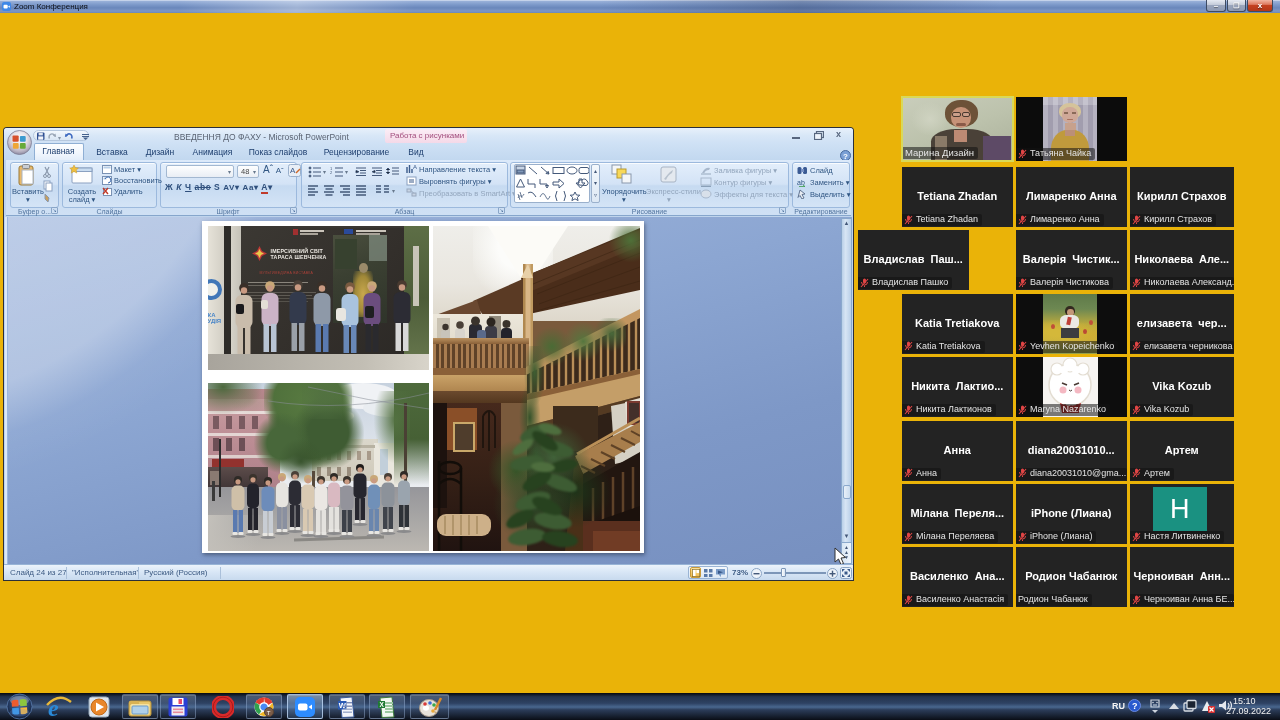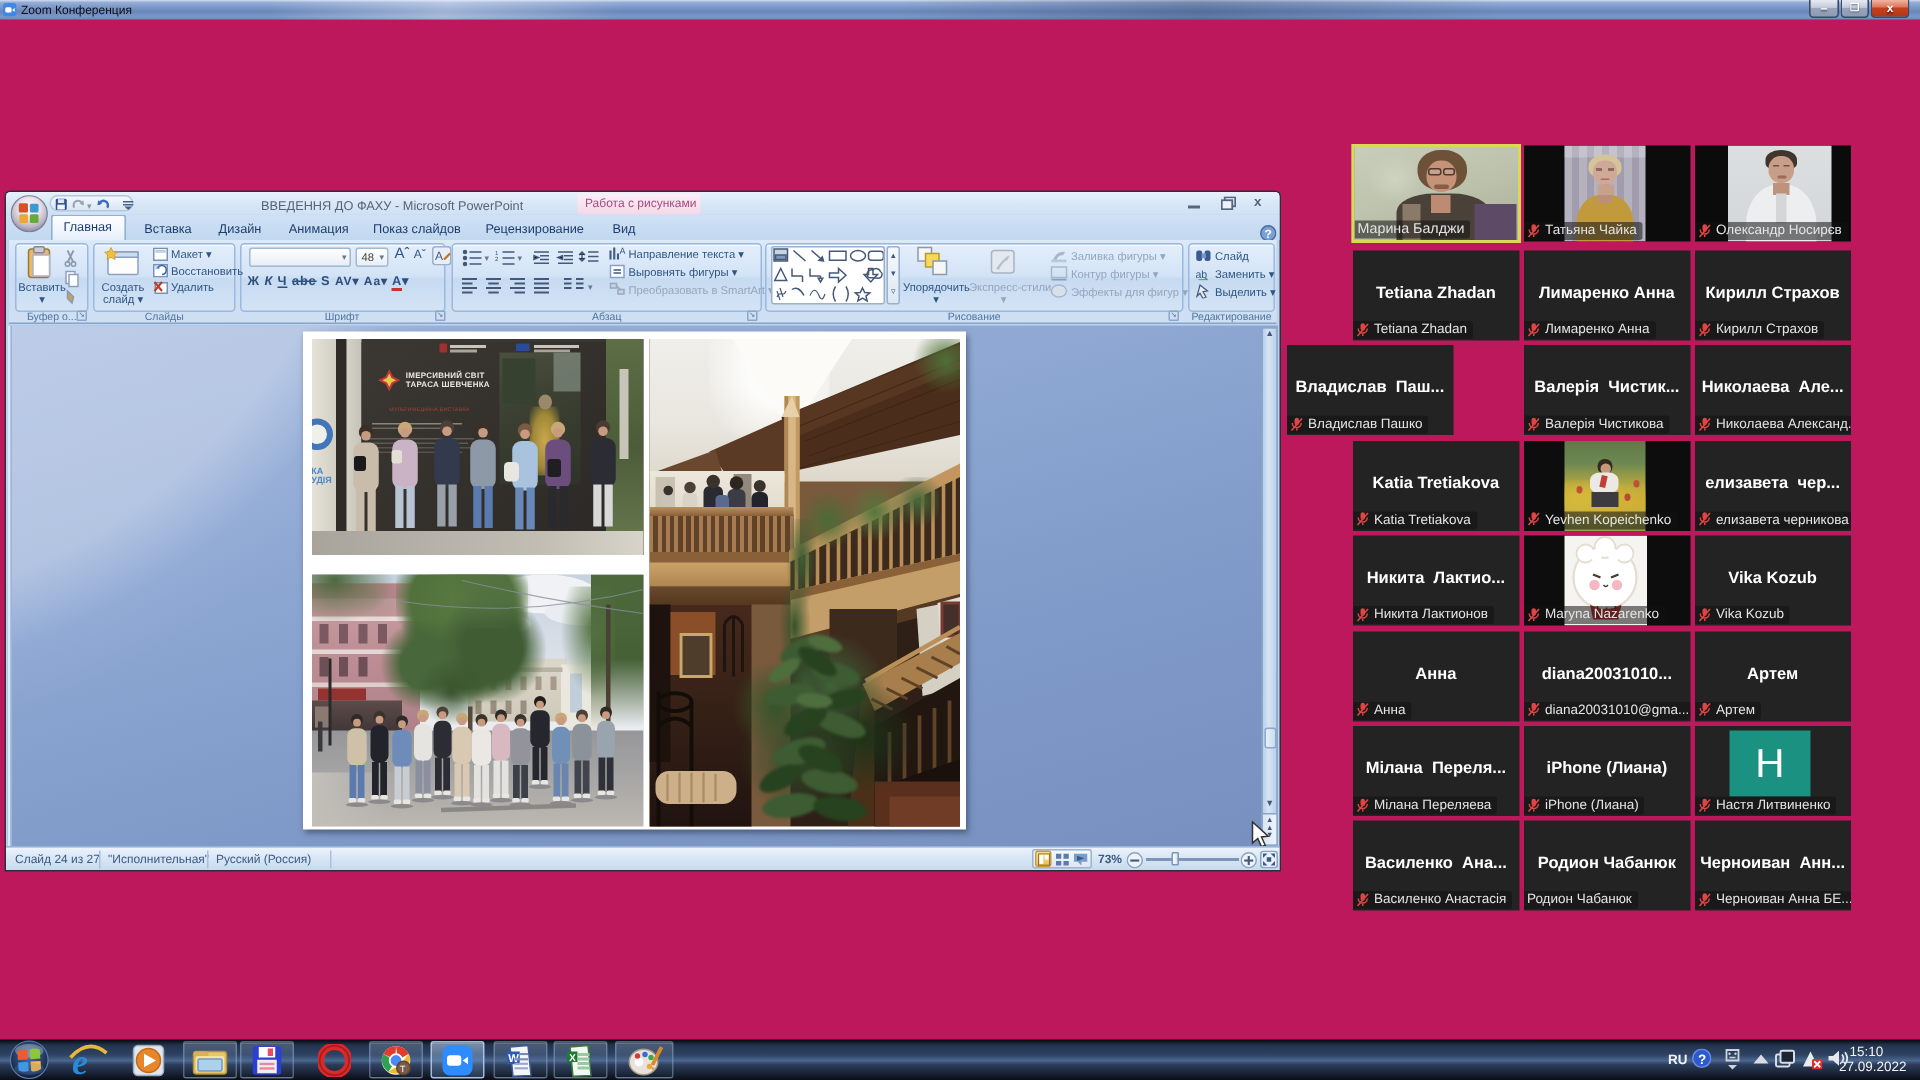--- a/index.html
+++ b/index.html
@@ -1,18 +1,18 @@
 <!DOCTYPE html>
 <html><head><meta charset="utf-8">
 <style>
 *{margin:0;padding:0;box-sizing:border-box}
 html,body{width:1280px;height:720px;overflow:hidden;background:#1b1b1b;
  font-family:"Liberation Sans",sans-serif;}
 .abs{position:absolute}
-#page{position:relative;width:1280px;height:720px;background:#be185d}
+#page{position:relative;width:1280px;height:720px;background:#eab308}
 
 #wtitle{left:0;top:0;width:1280px;height:13px;
  background:linear-gradient(180deg,#a2b8de 0%,#7e9aca 35%,#6a87bb 60%,#7d97c6 85%,#6c88b8 100%);
  box-shadow:inset 0 1px 0 rgba(255,255,255,.4);}
 #wtitle .streak1{left:180px;top:0;width:260px;height:13px;background:linear-gradient(100deg,rgba(255,255,255,0) 0%,rgba(255,255,255,.35) 45%,rgba(255,255,255,0) 90%)}
 #wtitle .streak2{left:600px;top:0;width:400px;height:13px;background:linear-gradient(100deg,rgba(20,30,60,0) 0%,rgba(20,30,60,.25) 50%,rgba(20,30,60,0) 100%)}
 #wtitle .ztxt{left:14px;top:2px;font-size:8px;color:#0b0e14;line-height:10px;letter-spacing:0}
 .wbtn{top:0;height:12px;border:1px solid #3c4a62;border-top:none;border-radius:0 0 3px 3px;
  background:linear-gradient(180deg,#e6eaf2 0%,#c3cad8 45%,#9aa5bc 50%,#8e9ab3 100%);color:#fff;text-align:center;font-size:8px;line-height:11px;font-weight:bold;text-shadow:0 1px 1px rgba(0,0,0,.5)}
 #btnclose{background:linear-gradient(180deg,#f0b5a2 0%,#dd7a5f 40%,#c3401f 50%,#b33818 100%)}
@@ -290,21 +290,21 @@
         </svg>
 <div class="rtxtg abs" style="left:708px;top:6px">Заливка фигуры ▾</div>
 <svg class="abs" style="left:694px;top:17px" width="12" height="10">
           <rect x="1" y="1" width="10" height="7" fill="none" stroke="#a8b8cc"></rect>
           <path d="M1 9.5 h10" stroke="#8aa0b8" stroke-width="1.5"></path>
         </svg>
 <div class="rtxtg abs" style="left:708px;top:18px">Контур фигуры ▾</div>
 <svg class="abs" style="left:694px;top:29px" width="12" height="10">
           <ellipse cx="6" cy="5" rx="5" ry="4" fill="#d8e0ea" stroke="#a8b8cc"></ellipse>
         </svg>
-<div class="rtxtg abs" style="left:708px;top:30px">Эффекты для фигур ▾</div>
+<div class="rtxtg abs" style="left:708px;top:30px">Эффекты для текста ▾</div>
 
 <svg class="abs" style="left:791px;top:5px" width="11" height="10">
           <rect x="0.5" y="2" width="4" height="7" rx="1.5" fill="#3a5a94"></rect>
           <rect x="6" y="2" width="4" height="7" rx="1.5" fill="#3a5a94"></rect>
           <rect x="4" y="4" width="3" height="3" fill="#7a92c4"></rect>
         </svg>
 <div class="rtxt abs" style="left:804px;top:6px">Слайд</div>
 <svg class="abs" style="left:791px;top:17px" width="11" height="10">
           <text x="0" y="8" font-size="7" fill="#2f5582">ab</text>
           <path d="M2 9.5 l6 0 M8 9.5 l-2 -1.5" stroke="#3a9a4a" stroke-width="0.8"></path>
@@ -783,21 +783,21 @@
   <div class="abs" style="left:48px;top:9px;width:20px;height:21px;border-radius:48%;background:#c69278"></div>
   <div class="abs" style="left:48.5px;top:14px;width:9px;height:4.5px;border-radius:2px;border:1.1px solid #4a3a30;background:rgba(220,200,190,.25)"></div>
   <div class="abs" style="left:59px;top:14px;width:8px;height:4.5px;border-radius:2px;border:1.1px solid #4a3a30;background:rgba(220,200,190,.25)"></div>
   <div class="abs" style="left:53px;top:25px;width:10px;height:2.5px;border-radius:2px;background:#8a5a48"></div>
   <div class="abs" style="left:28px;top:31px;width:62px;height:31px;border-radius:40% 40% 0 0;background:#4a4138"></div>
   <div class="abs" style="left:51px;top:32px;width:13px;height:12px;background:#bd8a74"></div>
   <div class="abs" style="left:80px;top:38px;width:28px;height:26px;background:#5d4a66"></div>
   <div class="abs" style="left:32px;top:38px;width:12px;height:24px;background:#8a7a68"></div>
  </div>
  <div class="lbl" style="font-size:9.5px">
-        <span>Марина Балджи</span>
+        <span>Марина Дизайн</span>
       </div>
 </div>
     <div class="tile" style="left:1016px;top:97px;width:110.5px;height:64px">
       <div class="abs" style="left:0;top:0;right:0;bottom:0;background:#0c0c0c"></div>
  <div class="abs" style="left:27px;top:0;width:54px;height:64px;background:repeating-linear-gradient(90deg,#b5b2c0 0 5px,#a19dae 5px 10px)">
   <div class="abs" style="left:0;top:0;width:54px;height:8px;background:rgba(255,255,255,.22)"></div>
   <div class="abs" style="left:16px;top:6px;width:22px;height:16px;border-radius:50% 50% 42% 42%;background:#d5c39a"></div>
   <div class="abs" style="left:19px;top:10px;width:16px;height:16px;border-radius:46%;background:#cfa898"></div>
   <div class="abs" style="left:21px;top:15px;width:4px;height:1.5px;background:#8a6a58"></div>
   <div class="abs" style="left:28.5px;top:15px;width:4px;height:1.5px;background:#8a6a58"></div>
@@ -807,42 +807,20 @@
   <div class="abs" style="left:22px;top:33px;width:10px;height:6px;background:#bb8f78"></div>
  </div>
  <div class="lbl">
         <svg class="micw" viewBox="0 0 9 10">
           <rect x="3" y="0.5" width="3" height="5" rx="1.5" fill="#e04545"></rect>
           <path d="M1.5 4 a3 3 0 0 0 6 0" fill="none" stroke="#e04545" stroke-width="1"></path>
           <line x1="4.5" y1="7.5" x2="4.5" y2="9" stroke="#e04545" stroke-width="1"></line>
           <line x1="1" y1="9" x2="8" y2="1" stroke="#e04545" stroke-width="1.1"></line>
         </svg>
         <span>Татьяна Чайка</span>
-      </div>
-    </div>
-<div class="tile" style="left:1130px;top:97px;width:103.5px;height:64px">
-      <div class="abs" style="left:0;top:0;right:0;bottom:0;background:#0b0b0b"></div>
- <div class="abs" style="left:22px;top:0;width:69px;height:64px;background:linear-gradient(180deg,#dcdfe0 0%,#d2d6d8 100%)">
-  <div class="abs" style="left:25px;top:3px;width:21px;height:13px;border-radius:50% 50% 30% 30%;background:#41362e"></div>
-  <div class="abs" style="left:27px;top:7px;width:17px;height:18px;border-radius:46%;background:#c79e88"></div>
-  <div class="abs" style="left:29.5px;top:12.5px;width:4px;height:1.6px;background:#6a5244"></div>
-  <div class="abs" style="left:37px;top:12.5px;width:4px;height:1.6px;background:#6a5244"></div>
-  <div class="abs" style="left:32.5px;top:20px;width:6px;height:1.8px;border-radius:1px;background:#9a6a56"></div>
-  <div class="abs" style="left:12px;top:26px;width:47px;height:38px;border-radius:45% 45% 0 0/70% 70% 0 0;background:#eceeef"></div>
-  <div class="abs" style="left:30px;top:25px;width:11px;height:8px;background:#bd937c"></div>
-  <div class="abs" style="left:32px;top:32px;width:7px;height:20px;background:#d4d6d8"></div>
- </div>
- <div class="lbl">
-        <svg class="micw" viewBox="0 0 9 10">
-          <rect x="3" y="0.5" width="3" height="5" rx="1.5" fill="#e04545"></rect>
-          <path d="M1.5 4 a3 3 0 0 0 6 0" fill="none" stroke="#e04545" stroke-width="1"></path>
-          <line x1="4.5" y1="7.5" x2="4.5" y2="9" stroke="#e04545" stroke-width="1"></line>
-          <line x1="1" y1="9" x2="8" y2="1" stroke="#e04545" stroke-width="1.1"></line>
-        </svg>
-        <span>Олександр Носирєв</span>
       </div>
     </div>
 <div class="tile" style="left:902px;top:167px;width:110.5px;height:60px">
       <div class="cname">Tetiana Zhadan</div>
       <div class="lbl">
         <svg class="micw" viewBox="0 0 9 10">
           <rect x="3" y="0.5" width="3" height="5" rx="1.5" fill="#e04545"></rect>
           <path d="M1.5 4 a3 3 0 0 0 6 0" fill="none" stroke="#e04545" stroke-width="1"></path>
           <line x1="4.5" y1="7.5" x2="4.5" y2="9" stroke="#e04545" stroke-width="1"></line>
           <line x1="1" y1="9" x2="8" y2="1" stroke="#e04545" stroke-width="1.1"></line>

